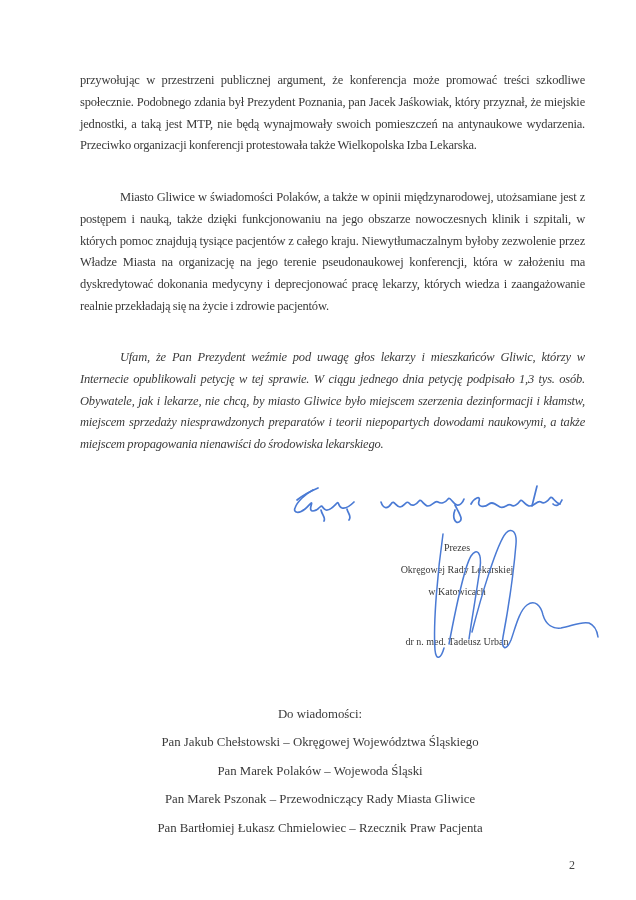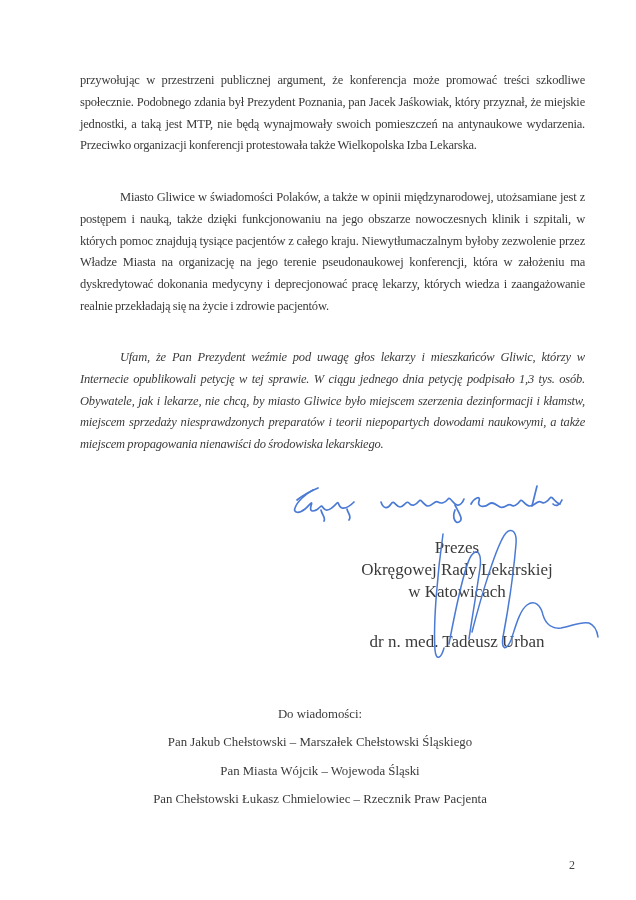--- a/index.html
+++ b/index.html
@@ -44,21 +44,21 @@
     overflow: hidden;
     clip: rect(0 0 0 0);
     white-space: nowrap;
   }
   .sig-block {
     position: absolute;
     left: 357px;
     top: 537px;
     width: 200px;
     text-align: center;
-    font-size: 17px;
+    font-size: 10px;
     line-height: 22px;
   }
   .sig-block div { margin: 0; }
   .sig-name { margin-top: 28px !important; }
   .sig-svg {
     position: absolute;
     left: 425px;
     top: 524px;
     width: 185px;
     height: 142px;
@@ -127,20 +127,21 @@
   </div>
 
   <svg class="sig-svg" viewBox="0 0 185 142" role="img">
     <path class="ink ink-sig" d="M 18,10 C 13,45 8,98 10,126 C 11,137 16,135 19,124"></path>
     <path class="ink ink-sig" d="M 24,120 C 31,83 40,42 46,32 C 52,23 57,29 55,44 C 51,72 46,100 44,115"></path>
     <path class="ink ink-sig" d="M 47,108 C 56,73 72,19 81,9 C 87,3 92,8 91,20 C 88,56 81,97 78,113 C 76,125 81,128 86,116 C 90,105 94,87 102,81 C 110,75 116,82 118,91 C 121,101 128,105 136,104 C 147,102 156,97 164,99 C 169,101 172,106 173,113"></path>
   </svg>
 
   <div class="cc">
     <div>Do wiadomości:</div>
-    <div>Pan Jakub Chełstowski – Marszałek Chełstowski Śląskiego</div>
-    <div>Pan Miasta Wójcik – Wojewoda Śląski</div>
-    <div>Pan Chełstowski Łukasz Chmielowiec – Rzecznik Praw Pacjenta</div>
+    <div>Pan Jakub Chełstowski – Okręgowej Województwa Śląskiego</div>
+    <div>Pan Marek Polaków – Wojewoda Śląski</div>
+    <div>Pan Marek Pszonak – Przewodniczący Rady Miasta Gliwice</div>
+    <div>Pan Bartłomiej Łukasz Chmielowiec – Rzecznik Praw Pacjenta</div>
   </div>
 
   <div class="page-num">2</div>
 
 </div>
 
 </body></html>

